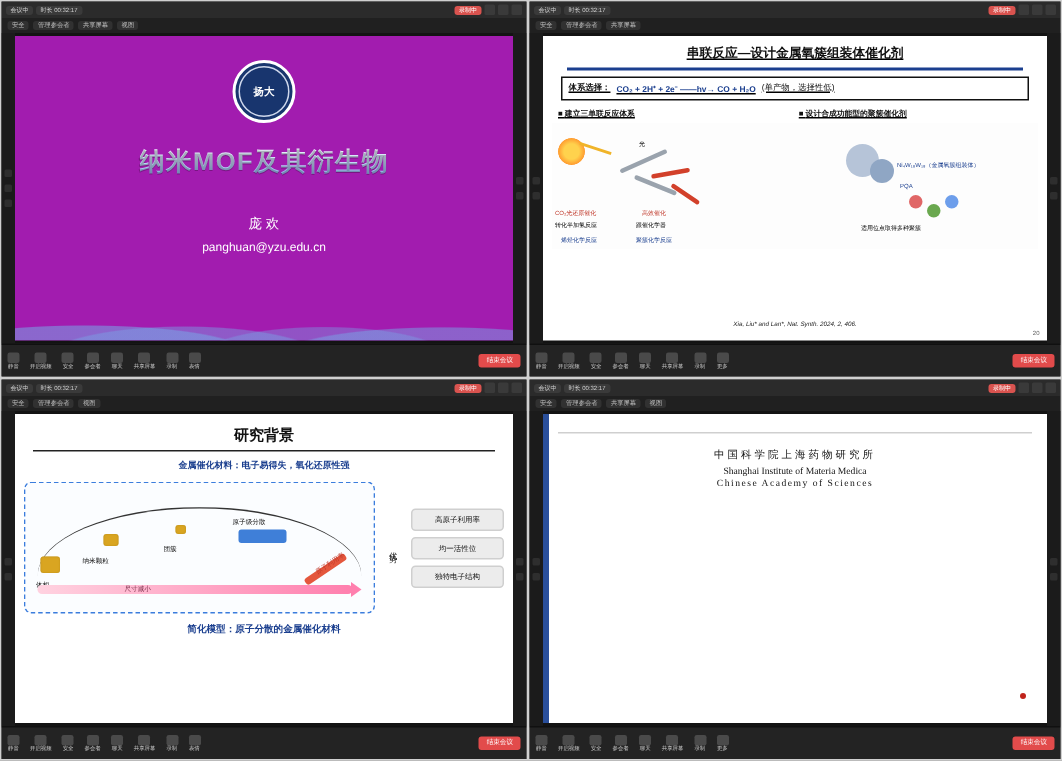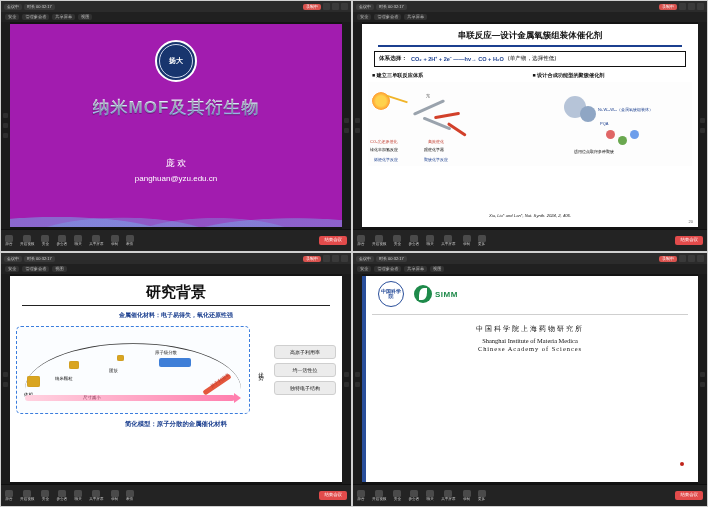--- a/index.html
+++ b/index.html
@@ -137,33 +137,33 @@
     color: #fff; font-size: 7px; font-weight: bold;
   }
   .p1-title {
     margin-top: 14px;
     font-size: 17px; font-weight: bold;
     letter-spacing: 1px;
     background: linear-gradient(180deg,#ffffff 0%,#bcd2f7 60%,#7fa6e8 100%);
     -webkit-background-clip: text; background-clip: text; color: transparent;
     text-shadow: 0 1px 0 rgba(0,0,0,.25);
   }
-  .p1-name { margin-top: 38px; color: #fff; font-size: 9px; }
+  .p1-name { margin-top: 24px; color: #fff; font-size: 9px; }
   .p1-mail { margin-top: 4px; color: #fff; font-size: 8px; }
   .p1-wave {
     position: absolute; left: 0; right: 0; bottom: 0; height: 40px;
     background:
       radial-gradient(ellipse at 14% 120%, rgba(120,165,230,.55) 0 26%, transparent 27%),
       radial-gradient(ellipse at 34% 135%, rgba(120,165,230,.45) 0 30%, transparent 31%),
       radial-gradient(ellipse at 62% 130%, rgba(120,165,230,.40) 0 28%, transparent 29%),
       radial-gradient(ellipse at 86% 125%, rgba(120,165,230,.50) 0 26%, transparent 27%);
   }
 
   
-  .p2-slide { background: #fff; padding: 4px 6px; position: relative; }
+  .p2-slide { background: #fff; padding: 4px 6px; position: relative; text-decoration: underline; }
   .p2-title {
     text-align: center; font-size: 8.5px; font-weight: bold; color: #111;
     margin-top: 2px;
   }
   .p2-rule { height: 1.5px; background: #1b3f8f; margin: 3px 10px 4px; }
   .p2-eqbox {
     border: 1px solid #111;
     margin: 0 6px;
     padding: 3px 4px;
     display: flex; align-items: center; gap: 4px;
@@ -195,21 +195,21 @@
   .p2-blue { color: #1b3f8f; }
   .mol-ring { position: absolute; border-radius: 50%; }
   .p2-cap {
     position: absolute; left: 0; right: 0; bottom: 9px;
     text-align: center; font-size: 4.2px; color: #222; font-style: italic;
   }
   .p2-pg { position: absolute; right: 5px; bottom: 3px; font-size: 4px; color: #666; }
 
   
   .p3-slide { background: #fff; padding: 4px 6px; position: relative; }
-  .p3-title { text-align: center; font-size: 15px; font-weight: bold; color: #111; margin-top: 3px; }
+  .p3-title { text-align: center; font-size: 10px; font-weight: bold; color: #111; margin-top: 3px; }
   .p3-rule { height: 1.2px; background: #222; margin: 3px 6px 5px; }
   .p3-sub { text-align: center; font-size: 6px; color: #1b3f8f; font-weight: bold; }
   .p3-body { display: flex; gap: 4px; margin-top: 6px; }
   .p3-box {
     flex: 1; height: 88px; border: 1px dashed #3b7ddd; border-radius: 5px;
     position: relative; background: #fbfdff;
   }
   .curve {
     position: absolute; left: 8px; right: 8px; top: 16px; height: 46px;
     border-top: 1.4px solid #333;
@@ -600,29 +600,20 @@
       <span class="m">共享屏幕</span>
       <span class="m">视图</span>
     </div>
     <div class="stage">
       <div class="side-strip">
         <span class="sq"></span>
         <span class="sq"></span>
       </div>
       <div class="slide p4-slide">
         <div class="p4-sidebar"></div>
-        <div class="p4-logos">
-          <div class="p4-cas">
-            <span style="font-size:5px;line-height:1;text-align:center;">中国科学院</span>
-          </div>
-          <div class="p4-simm">
-            <span class="p4-leaf"></span>
-            <span class="p4-simmtext">SIMM</span>
-          </div>
-        </div>
         <div class="p4-line"></div>
         <div class="p4-org1">中国科学院上海药物研究所</div>
         <div class="p4-org2">Shanghai Institute of Materia Medica</div>
         <div class="p4-org3">Chinese  Academy  of  Sciences</div>
         <div class="p4-dot"></div>
       </div>
       <div class="side-strip">
         <span class="sq"></span>
         <span class="sq"></span>
       </div>

